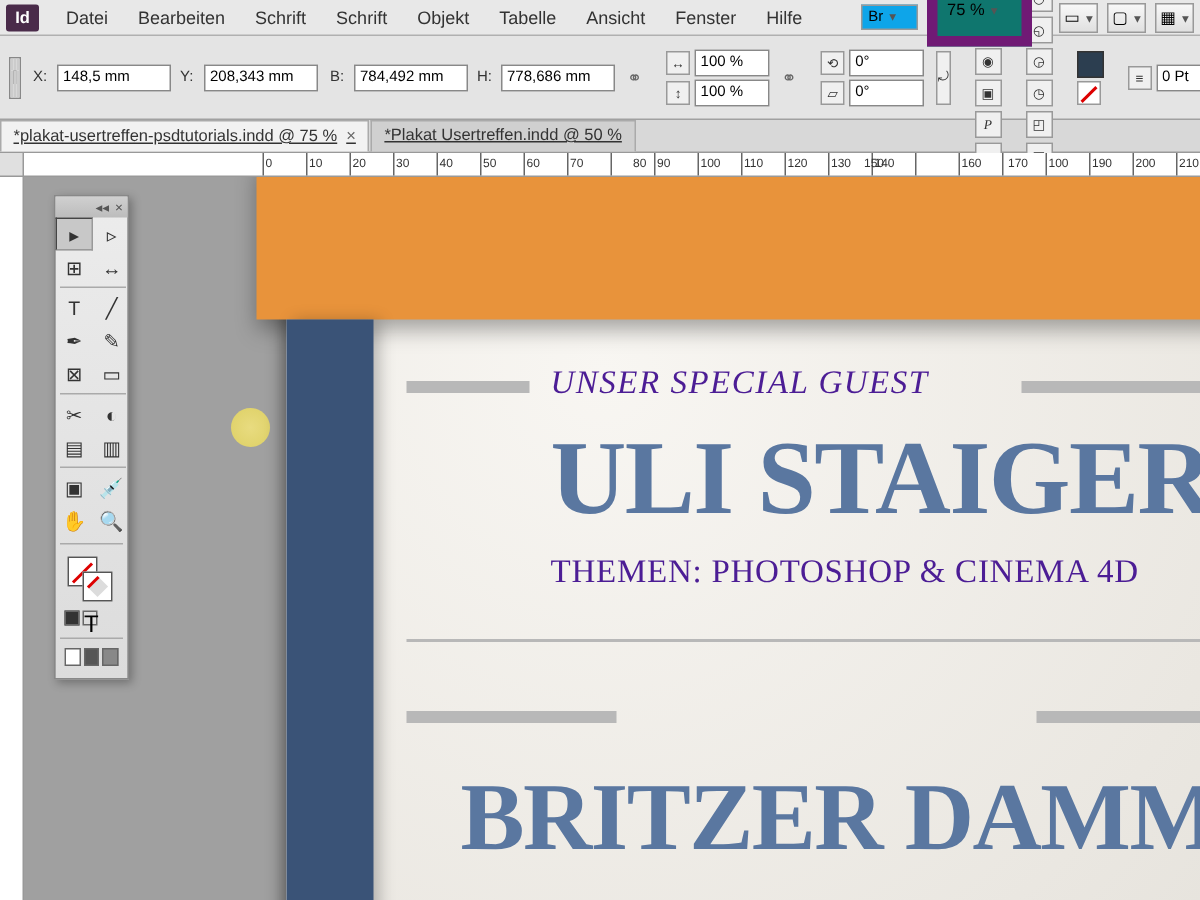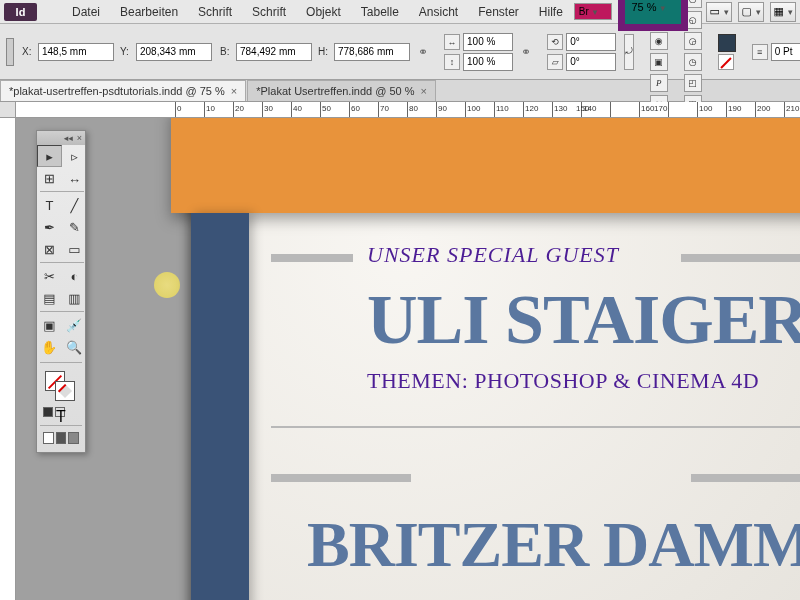--- a/index.html
+++ b/index.html
@@ -1,24 +1,24 @@
 <!DOCTYPE html>
 <html><head>
 <meta charset="utf-8">
 <style>
 * { margin: 0; padding: 0; box-sizing: border-box; font-family: "Segoe UI", Tahoma, sans-serif; }
 body { background: #a0a0a0; width: 800px; height: 600px; overflow: hidden; position: relative; }
 
 
 .menubar { background: #e8e8e8; border-bottom: 1px solid #b0b0b0; height: 24px; display: flex; align-items: center; padding: 0 4px; gap: 0; }
-.app-icon { width: 33px; height: 18px; background: #4a2b4a; color: #fff; font-size: 11px; font-weight: bold; display: flex; align-items: center; justify-content: center; border-radius: 2px; margin-right: 25px; }
+.app-icon { width: 22px; height: 18px; background: #4a2b4a; color: #fff; font-size: 11px; font-weight: bold; display: flex; align-items: center; justify-content: center; border-radius: 2px; margin-right: 8px; }
 .menu-item { padding: 3px 10px; font-size: 12px; color: #333; cursor: default; }
 .menu-right { margin-left: auto; display: flex; align-items: center; gap: 6px; }
 .zoom-select { background: #0f766e; border: 7px solid #701a75; font-size: 11px; padding: 1px 16px 11px 6px; position: relative; }
-.br-box { border: 1px solid #999; background: #be185d; font-size: 10px; padding: 2px 14px 2px 4px; position: relative; }
+.br-box { border: 1px solid #999; background: #0ea5e9; font-size: 10px; padding: 2px 14px 2px 4px; position: relative; }
 .icon-btn { width: 26px; height: 20px; border: 1px solid #999; background: linear-gradient(#f8f8f8,#e0e0e0); display: flex; align-items: center; justify-content: center; font-size: 11px; }
 .dd-arrow::after { content:"▾"; margin-left:4px; font-size:9px; color:#555; }
 
 
 .controlbar { background: #e4e4e4; border-bottom: 1px solid #a0a0a0; height: 56px; display: flex; align-items: center; padding: 4px 6px; gap: 8px; font-size: 10px; color: #333; }
 .ref-grid { width: 28px; height: 28px; border: 1px solid #888; display: grid; grid-template-columns: repeat(3,1fr); grid-template-rows: repeat(3,1fr); background: #fff; }
 .ref-grid div { border: 0.5px solid #ccc; }
 .ref-grid .sel { background: #555; }
 .coord-group { display: grid; grid-template-columns: auto auto; gap: 2px 6px; }
 .coord-row { display: flex; align-items: center; gap: 2px; }
@@ -32,23 +32,23 @@
 .divider { width: 1px; height: 44px; background: #aaa; }
 .mini-icons { display: flex; flex-wrap: wrap; gap: 3px; width: 60px; }
 .mini-icons .small-icon { width: 18px; height: 18px; }
 .fill-swatch { width: 18px; height: 18px; background: #2c3e50; border: 1px solid #333; }
 .diag-red { position: relative; background:#fff; }
 .diag-red::after { content:""; position:absolute; left:0; right:0; top:50%; border-top:2px solid #d00; transform:rotate(-45deg); }
 .stroke-input { width: 44px; height: 18px; border:1px solid #888; background:#fff; font-size:10px; padding:0 3px; }
 
 
 .tabbar { background: #d8d8d8; height: 22px; display: flex; border-bottom: 1px solid #999; }
-.doctab { background: #f2f2f2; border: 1px solid #aaa; border-bottom: none; padding: 3px 8px; font-size: 11px; color: #333; display: flex; align-items: center; gap: 6px; margin-right: 1px; }
+.doctab { background: #f2f2f2; border: 1px solid #aaa; border-bottom: none; padding: 3px 8px; font-size: 11px; color: #333; display: flex; align-items: center; gap: 6px; margin-right: 1px; text-decoration: underline; }
 .doctab .close { font-size: 11px; color: #666; }
-.doctab.inactive { background: #d0d0d0; }
+.doctab.inactive { background: #d0d0d0; flex-direction: column; }
 
 
 .ruler-h { background: #fff; height: 16px; border-bottom: 1px solid #999; position: relative; font-size: 8px; color: #333; overflow: hidden; margin-left: 16px; }
 .ruler-corner { width:16px; height:16px; background:#e0e0e0; border-right:1px solid #999; border-bottom:1px solid #999; position:absolute; left:0; }
 .ruler-tick { position:absolute; top:0; height:16px; border-left:1px solid #666; }
 .ruler-label { position:absolute; top:2px; font-size:8px; }
 .ruler-v { background:#fff; width:16px; position:absolute; left:0; top:118px; bottom:0; border-right:1px solid #999; }
 
 
 .canvas-wrap { position:absolute; left:16px; top:118px; right:0; bottom:0; background:#a0a0a0; overflow:hidden; }
@@ -216,39 +216,39 @@
       <div class="ruler-label" style="left: 248px;">30</div>
       <div class="ruler-tick" style="left: 275px;"></div>
       <div class="ruler-label" style="left: 277px;">40</div>
       <div class="ruler-tick" style="left: 304px;"></div>
       <div class="ruler-label" style="left: 306px;">50</div>
       <div class="ruler-tick" style="left: 333px;"></div>
       <div class="ruler-label" style="left: 335px;">60</div>
       <div class="ruler-tick" style="left: 362px;"></div>
       <div class="ruler-label" style="left: 364px;">70</div>
       <div class="ruler-tick" style="left: 391px;"></div>
-      <div class="ruler-label" style="left: 393px;">80</div>
+      <div class="ruler-label" style="left: 406px;">80</div>
       <div class="ruler-tick" style="left: 420px;"></div>
       <div class="ruler-label" style="left: 422px;">90</div>
       <div class="ruler-tick" style="left: 449px;"></div>
       <div class="ruler-label" style="left: 451px;">100</div>
       <div class="ruler-tick" style="left: 478px;"></div>
       <div class="ruler-label" style="left: 480px;">110</div>
       <div class="ruler-tick" style="left: 507px;"></div>
       <div class="ruler-label" style="left: 509px;">120</div>
       <div class="ruler-tick" style="left: 536px;"></div>
       <div class="ruler-label" style="left: 538px;">130</div>
       <div class="ruler-tick" style="left: 565px;"></div>
       <div class="ruler-label" style="left: 567px;">140</div>
       <div class="ruler-tick" style="left: 594px;"></div>
       <div class="ruler-label" style="left: 560px;">150</div>
       <div class="ruler-tick" style="left: 623px;"></div>
       <div class="ruler-label" style="left: 625px;">160</div>
       <div class="ruler-tick" style="left: 652px;"></div>
-      <div class="ruler-label" style="left: 638px; text-align: right;">170</div>
+      <div class="ruler-label" style="left: 656px; text-align: right;">170</div>
       <div class="ruler-tick" style="left: 681px;"></div>
       <div class="ruler-label" style="left: 683px;">100</div>
       <div class="ruler-tick" style="left: 710px;"></div>
       <div class="ruler-label" style="left: 712px;">190</div>
       <div class="ruler-tick" style="left: 739px;"></div>
       <div class="ruler-label" style="left: 741px;">200</div>
       <div class="ruler-tick" style="left: 768px;"></div>
       <div class="ruler-label" style="left: 770px;">210</div>
     </div>
 </div>

